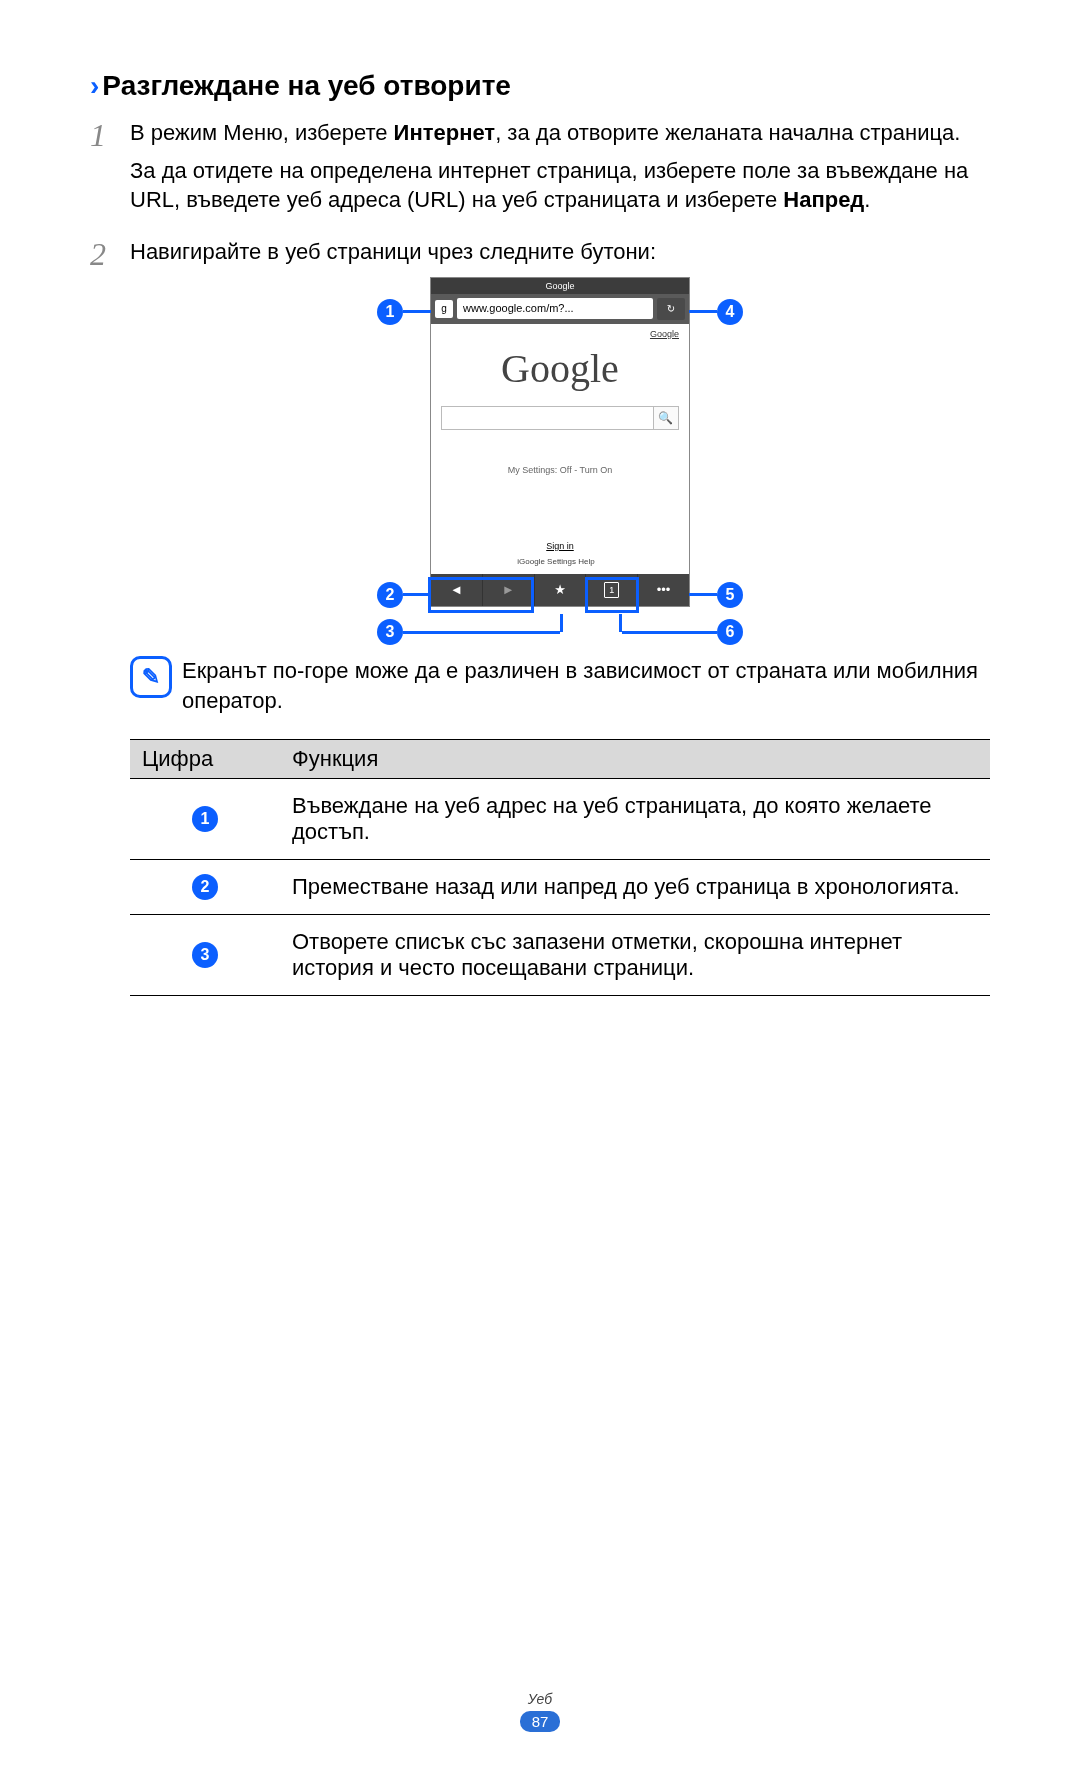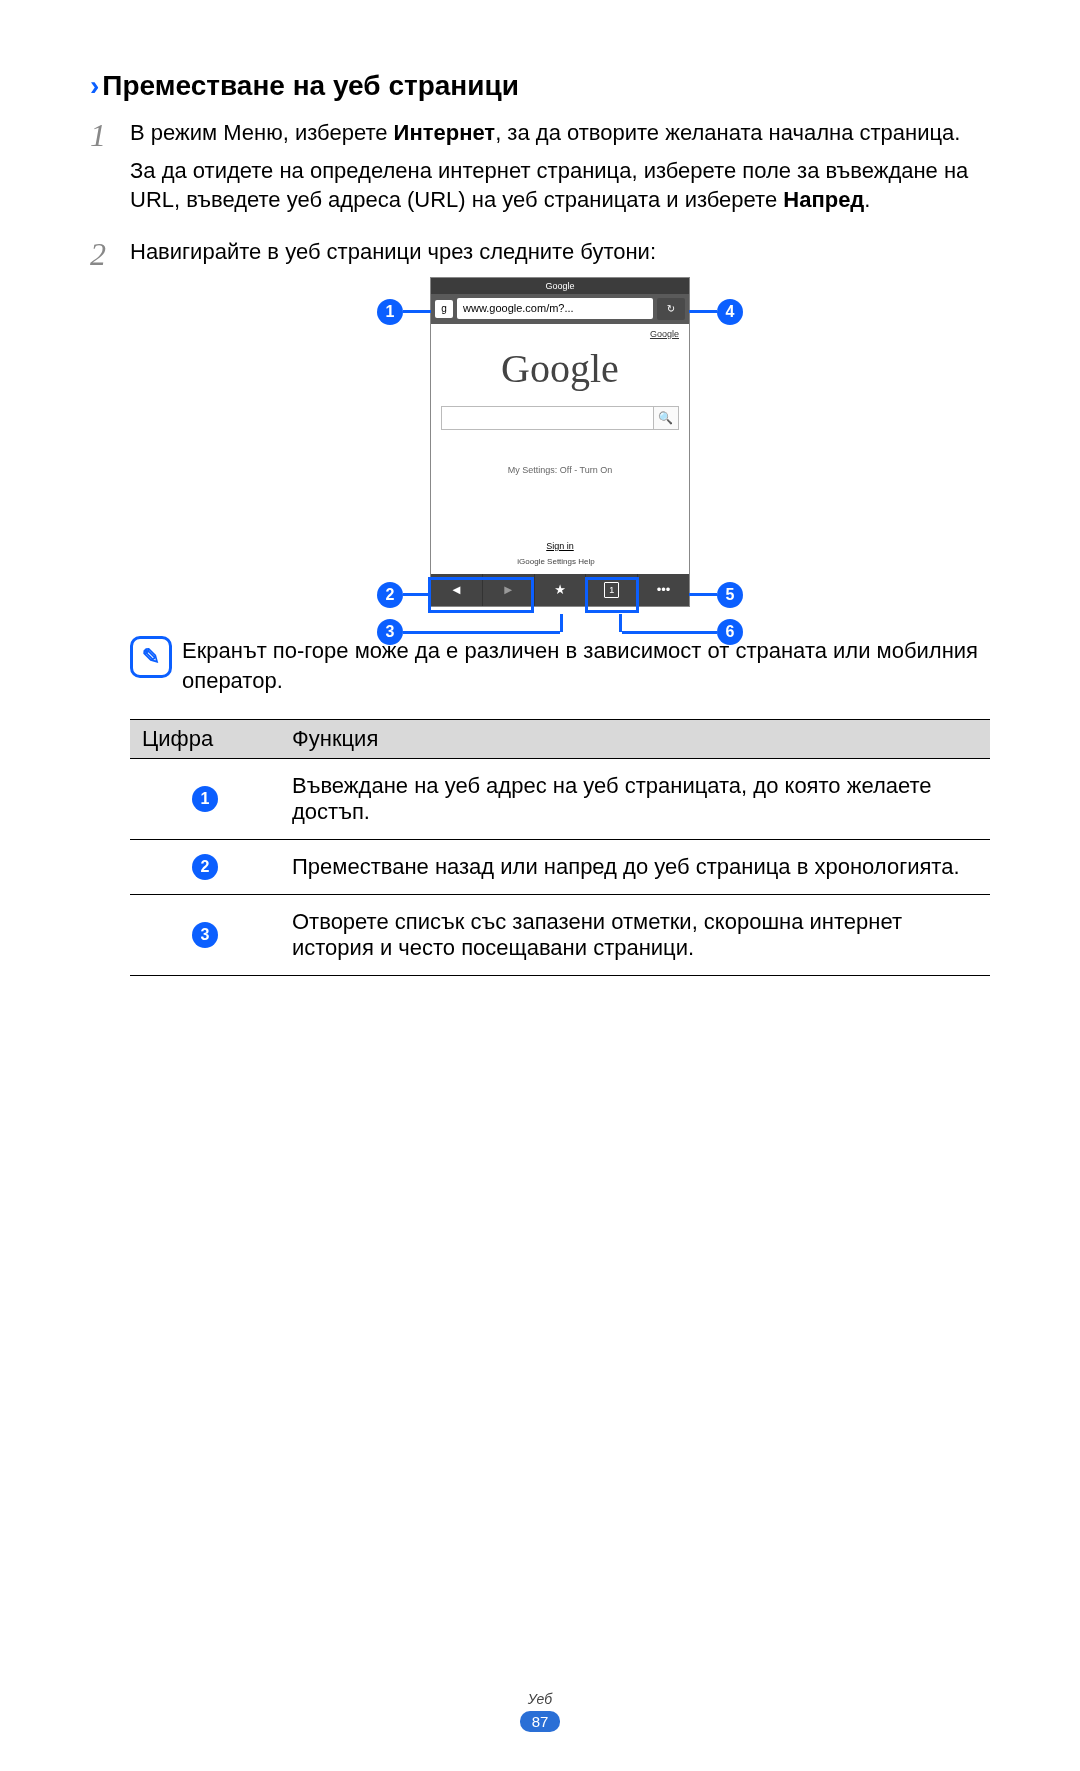--- a/index.html
+++ b/index.html
@@ -33,21 +33,21 @@
     font-size: 32px;
     color: #888;
     width: 40px;
     flex-shrink: 0;
     line-height: 1.1;
   }
   .step-body { flex: 1; line-height: 1.35; }
   .step-body p { margin-bottom: 8px; }
 
   
-  .phone-wrap { position: relative; width: 330px; margin: 10px auto 15px auto; }
+  .phone-wrap { position: relative; width: 330px; margin: 10px auto 35px auto; }
   .phone { width: 260px; margin: 0 auto; border: 1px solid #888; background: #fff; }
   .phone .titlebar { background: #3c3c3c; color: #fff; font-size: 9px; text-align: center; padding: 2px 0; }
   .phone .urlrow { display: flex; align-items: center; background: #5a5a5a; padding: 4px; gap: 4px; }
   .phone .favicon { width: 18px; height: 18px; background: #fff; border-radius: 2px; display:flex;align-items:center;justify-content:center;font-size:10px; }
   .phone .url { flex: 1; background: #fff; font-size: 11px; padding: 3px 6px; border-radius: 2px; white-space: nowrap; overflow: hidden; }
   .phone .reload { width: 28px; height: 22px; background:#4a4a4a; border-radius:2px; display:flex;align-items:center;justify-content:center;color:#fff;font-size:10px; }
   .phone .webview { height: 250px; padding: 4px 10px 0 10px; position: relative; }
   .tiny-link { text-align: right; font-size: 9px; text-decoration: underline; color:#333; }
   .logo { font-family: Georgia, serif; font-size: 40px; color:#444; text-align:center; margin: 2px 0 10px 0; }
   .searchrow { display:flex; }
@@ -99,21 +99,21 @@
   .footer .pagebadge {
     display:inline-block; margin-top:2px; background:#2a6fd6; color:#fff;
     font-size:15px; padding:2px 12px; border-radius:10px;
   }
 </style>
 </head>
 <body>
 
 <div class="section-heading">
   <span class="chevron">›</span>
-  <span>Преместване на уеб страници</span>
+  <span>Разглеждане на уеб отворите</span>
 </div>
 
 <ol class="steps">
   <li>
     <div class="step-num">1</div>
     <div class="step-body">
       <p>
         <span>В режим Меню, изберете </span><b>Интернет</b><span>, за да отворите желаната начална страница.</span>
       </p>
       <p>

